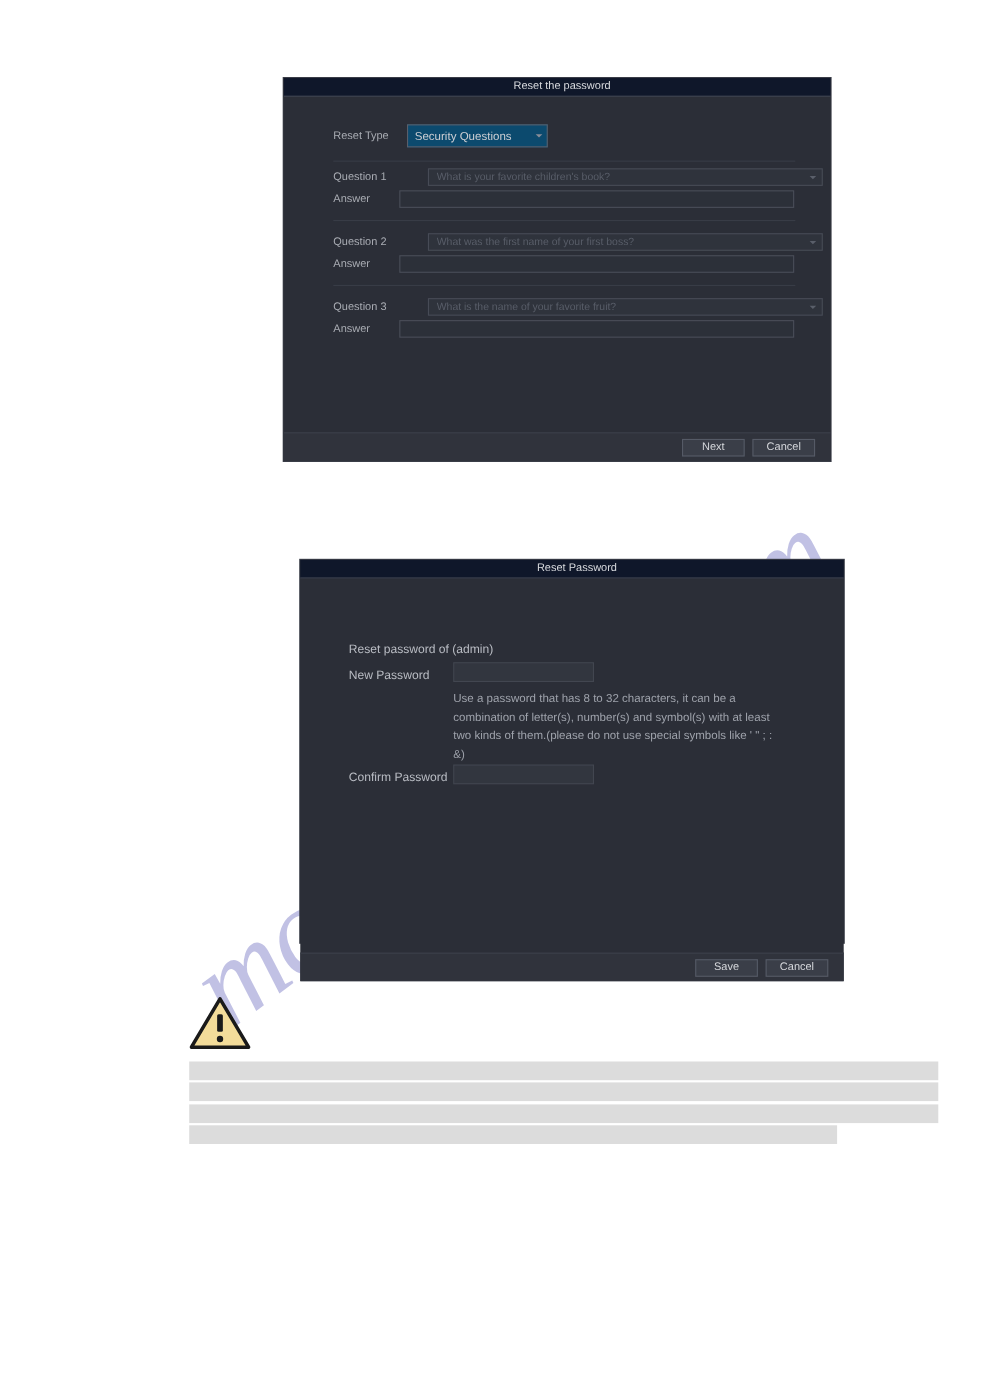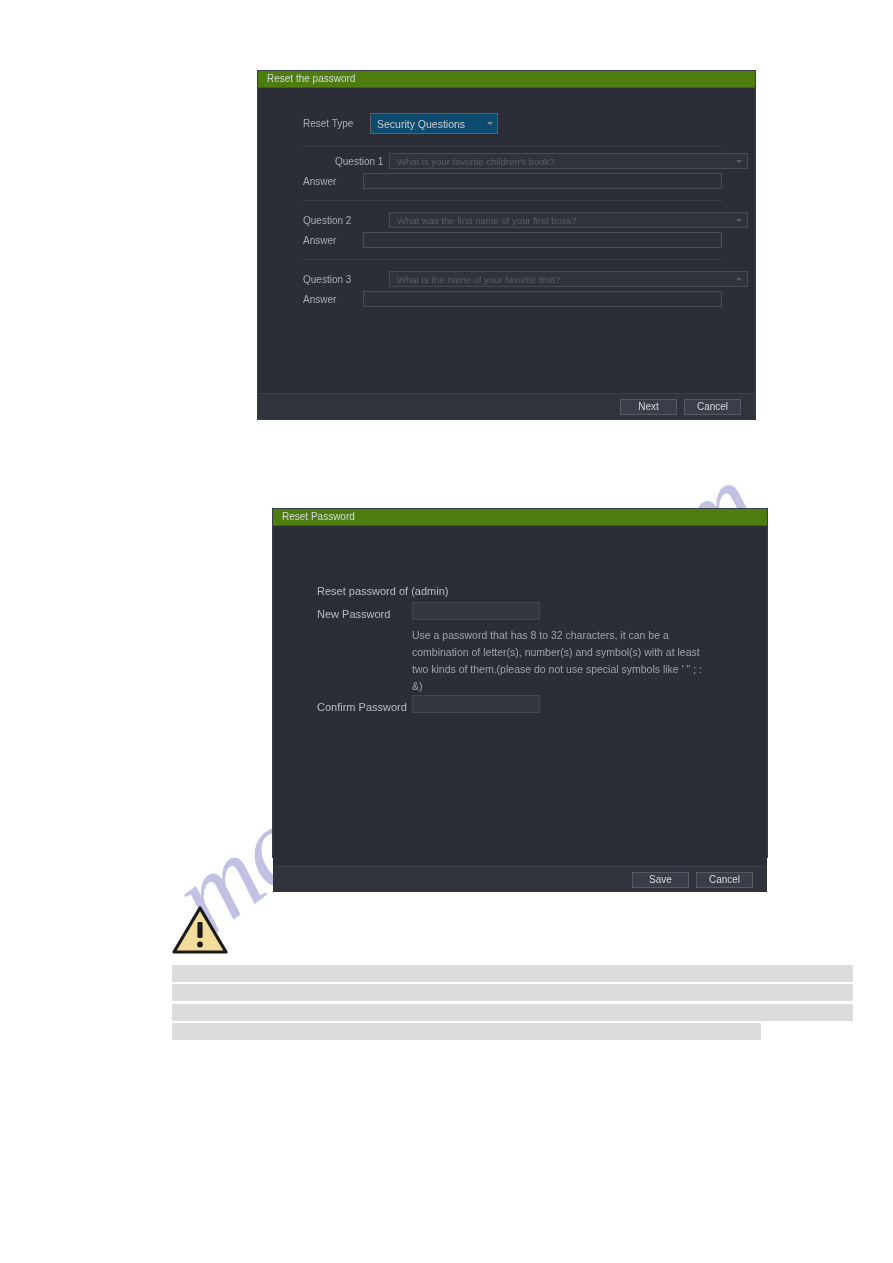--- a/index.html
+++ b/index.html
@@ -41,26 +41,27 @@
 
   
   .dialog {
     position: absolute;
     background: #2a2d36;
     box-shadow: 0 0 0 1px #3a3d47;
     z-index: 10;
   }
   .dlg-titlebar {
     height: 17px;
-    background: #4d7c0f;
+    background: #0f172a;
     border-bottom: 1px solid #4a4e59;
     display: flex;
     align-items: center;
     padding-left: 9px;
     box-sizing: border-box;
+    justify-content: center;
   }
   .dlg-title {
     color: #d8dade;
     font-size: 10px;
     line-height: 10px;
   }
   .dlg-body {
     position: relative;
     background: #2b2e37;
   }
@@ -241,21 +242,21 @@
 
     <span class="lbl" style="left:45px; top:30px;">Reset Type</span>
 
     <div class="select-box" style="left:112px; top:25px; width:128px; height:21px;">
       <span class="select-value">Security Questions</span>
       <span class="caret"></span>
     </div>
 
     <div class="sep" style="left:45px; top:58px; width:420px;"></div>
 
-    <span class="lbl" style="left:45px; top:68px;margin-left:32px;">Question 1</span>
+    <span class="lbl" style="left:45px; top:68px;">Question 1</span>
     <div class="q-select" style="left:105px; top:65px; width:359px; height:16px;">
       <span class="q-text">What is your favorite children's book?</span>
       <span class="q-caret"></span>
     </div>
 
     <span class="lbl" style="left:45px; top:88px;">Answer</span>
     <div class="input-box" style="left:105px; top:85px; width:359px; height:16px;"></div>
 
     <div class="sep" style="left:45px; top:112px; width:420px;"></div>
 

